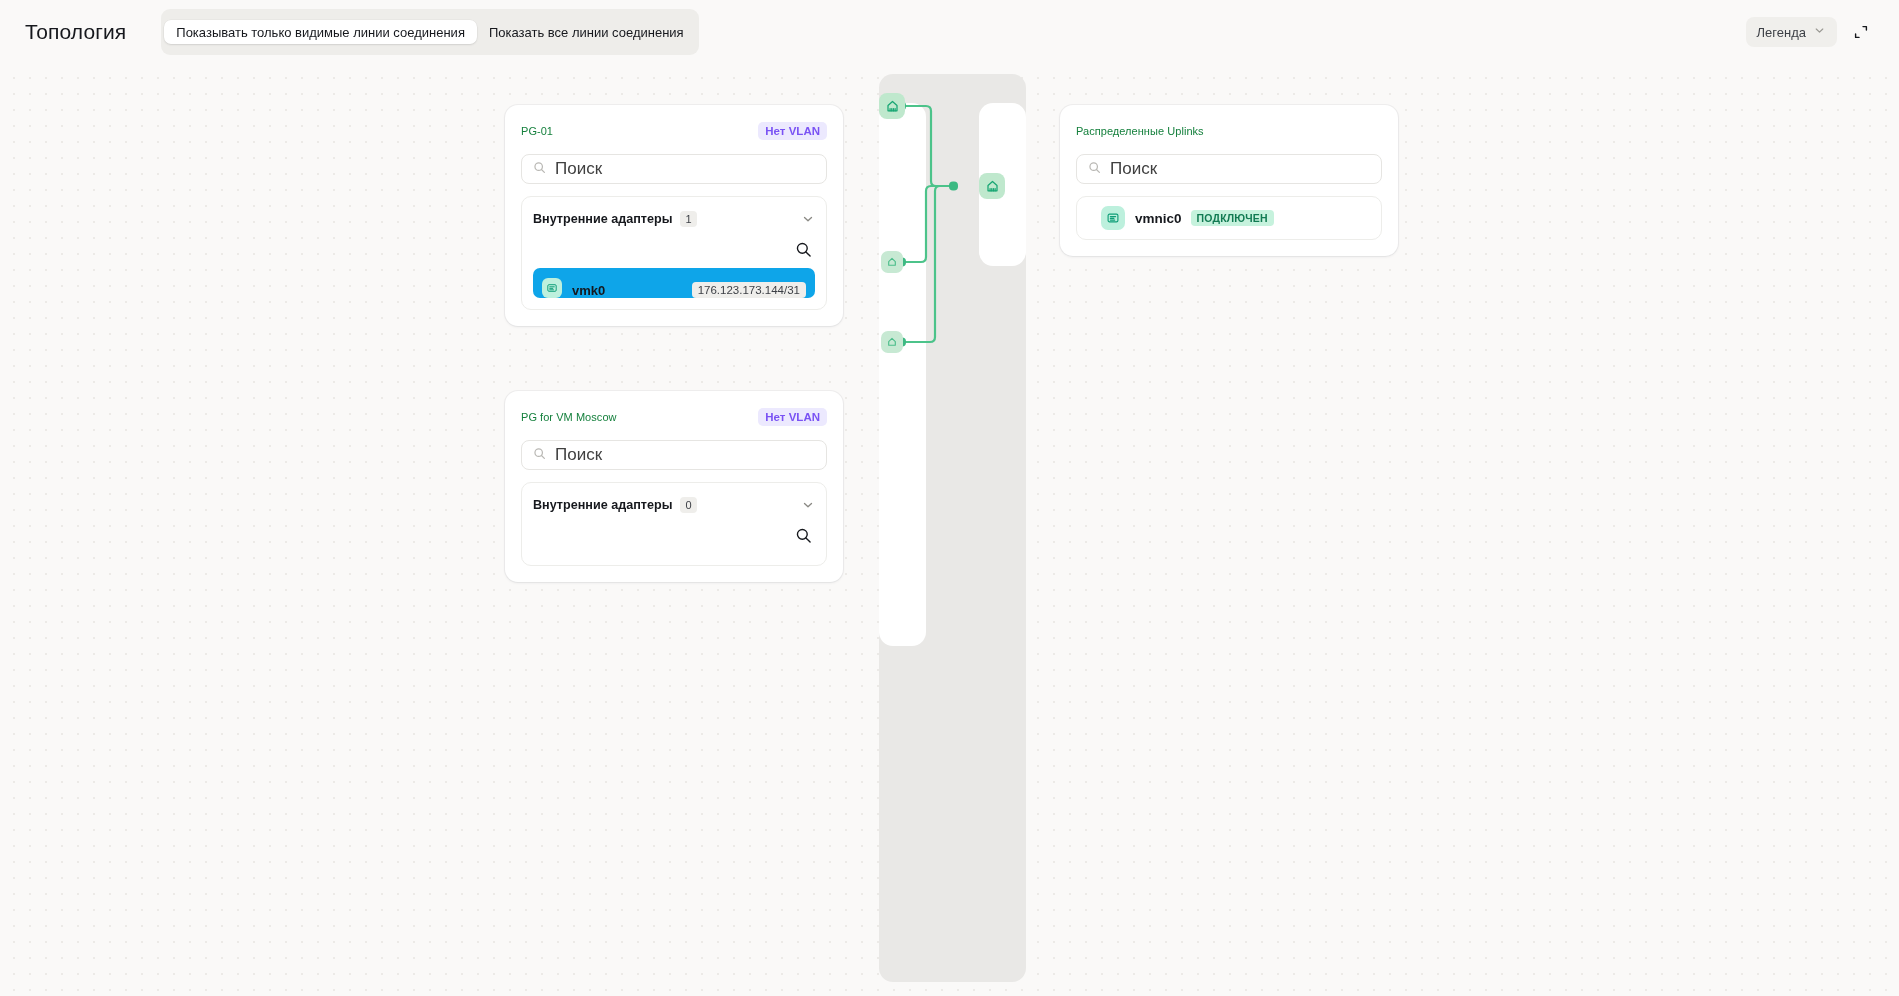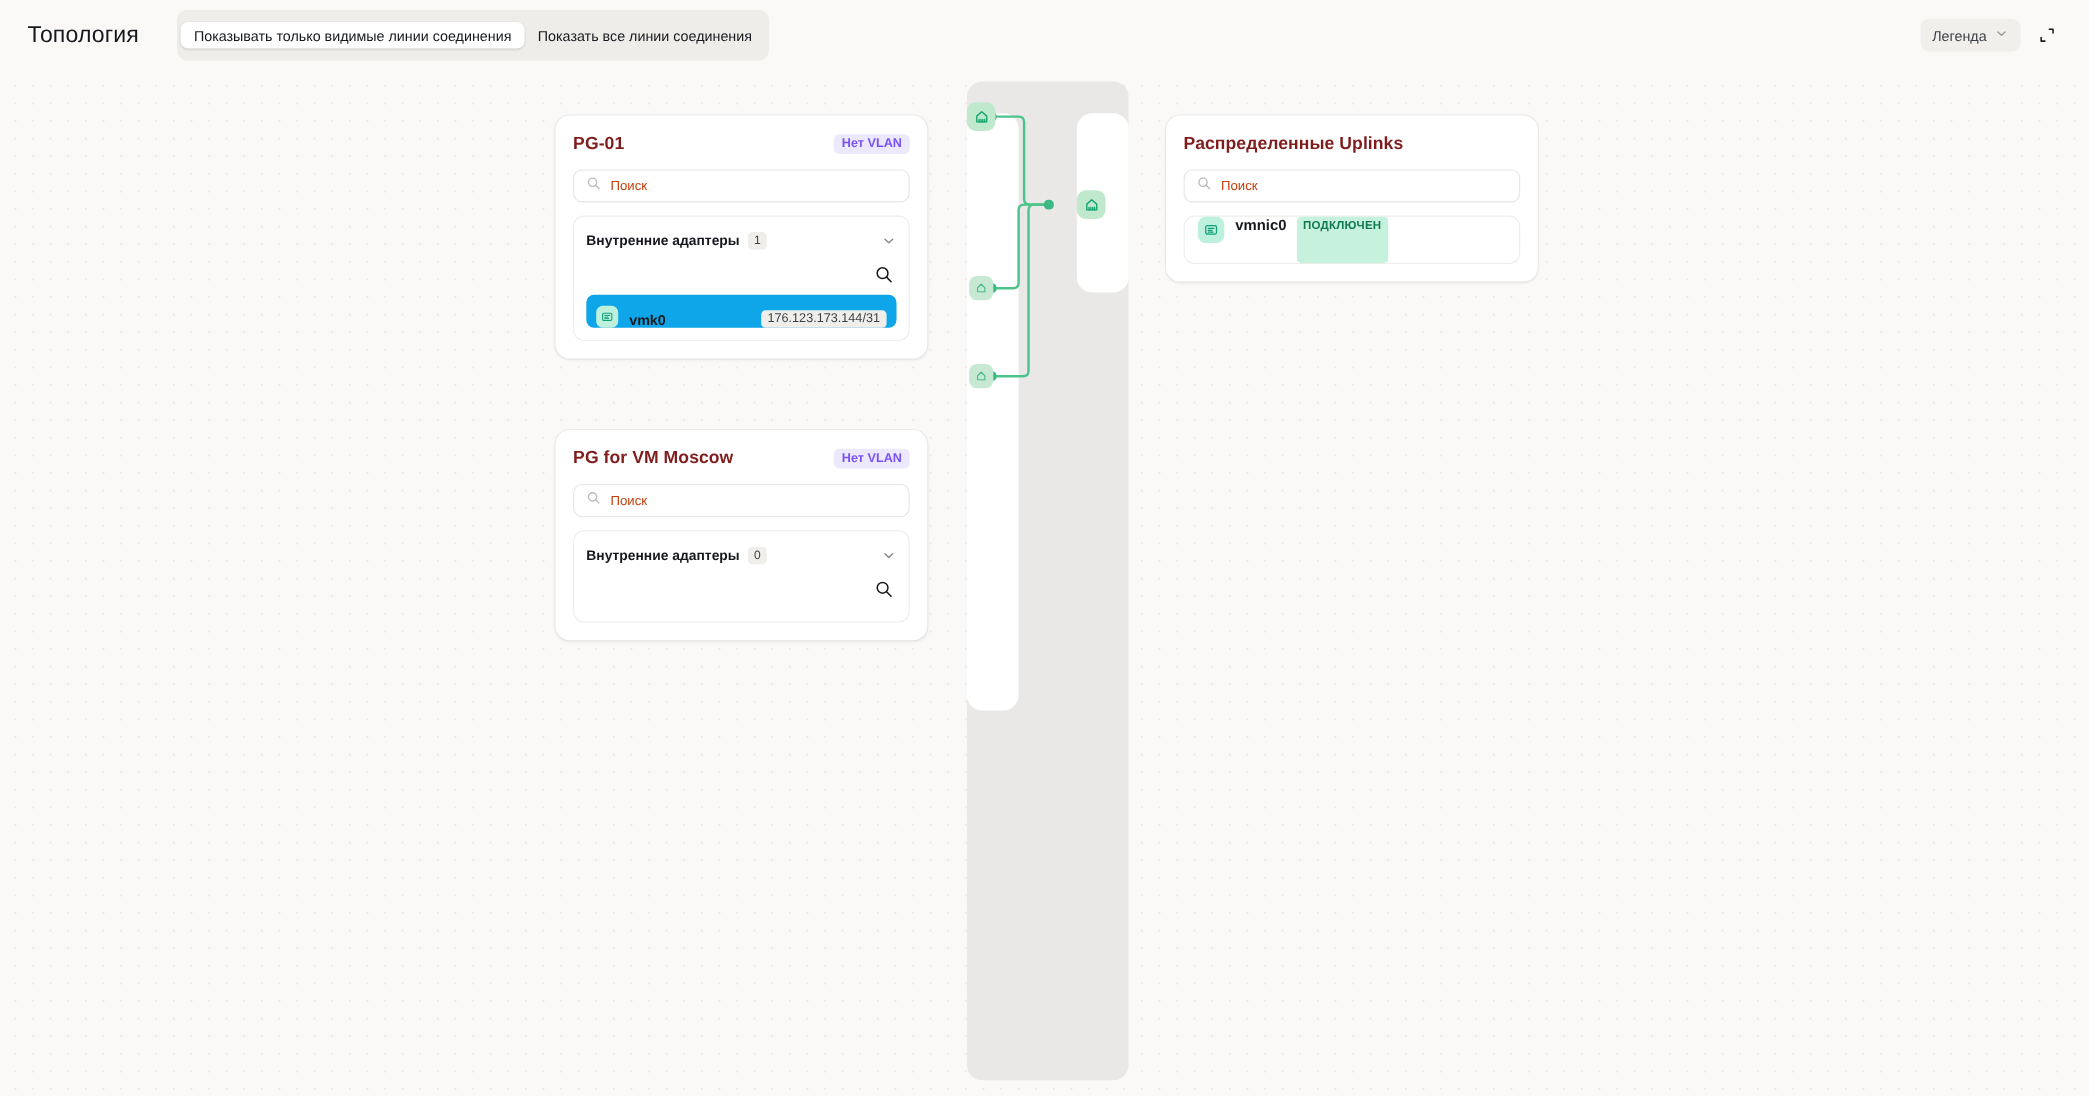--- a/index.html
+++ b/index.html
@@ -126,21 +126,21 @@
   #card-pg01      { left: 505px;  top: 105px; width: 338px; }
   #card-pgmoscow  { left: 505px;  top: 391px; width: 338px; }
   #card-uplinks   { left: 1060px; top: 105px; width: 338px; }
 
   .card-head {
     display: flex; align-items: center;
     height: 24px;
     margin-bottom: 11px;
   }
   .card-title {
-    font-size: 16px; font-weight: 700; color: #7f1d1d;
+    font-size: 11px; font-weight: 400; color: #15803d;
     letter-spacing: .05px;
   }
   .vlan-badge {
     margin-left: auto;
     background: #ece9fe; color: #7a52f4;
     font-size: 11.5px; font-weight: 600;
     border-radius: 5px;
     padding: 3px 7px;
     white-space: nowrap;
   }
@@ -148,21 +148,21 @@
   .search-box {
     display: flex; align-items: center; gap: 9px;
     height: 30px;
     border: 1px solid #e6e5e2;
     border-radius: 8px;
     padding: 0 11px;
     margin-bottom: 12px;
     cursor: text;
   }
   .search-box .ph {
-    font-size: 12px; color: #c2410c;
+    font-size: 17px; color: #404040;
   }
 
   .section {
     border: 1px solid #ededea;
     border-radius: 10px;
     padding: 12px 11px 11px 11px;
   }
   .section-head {
     display: flex; align-items: center;
     height: 20px;
@@ -224,25 +224,25 @@
     text-transform: uppercase;
   }
   .empty-msg {
     text-align: center;
     font-size: 12.5px; color: #c2c1bd;
     padding: 24px 0 6px 0;
   }
 
   
   .uplink-row {
-    display: flex; 
+    display: flex; align-items: center;
     border: 1px solid #ededea;
     border-radius: 10px;
     height: 44px;
-    padding: 0 12px;
+    padding: 0 24px;
     cursor: pointer;
   }
   .uplink-row .adapter-icon { width: 24px; height: 24px; border-radius: 7px; }
   .uplink-row .adapter-name { font-size: 13.5px; }
 </style>
 </head>
 <body>
 
 <div id="canvas"></div>
 

